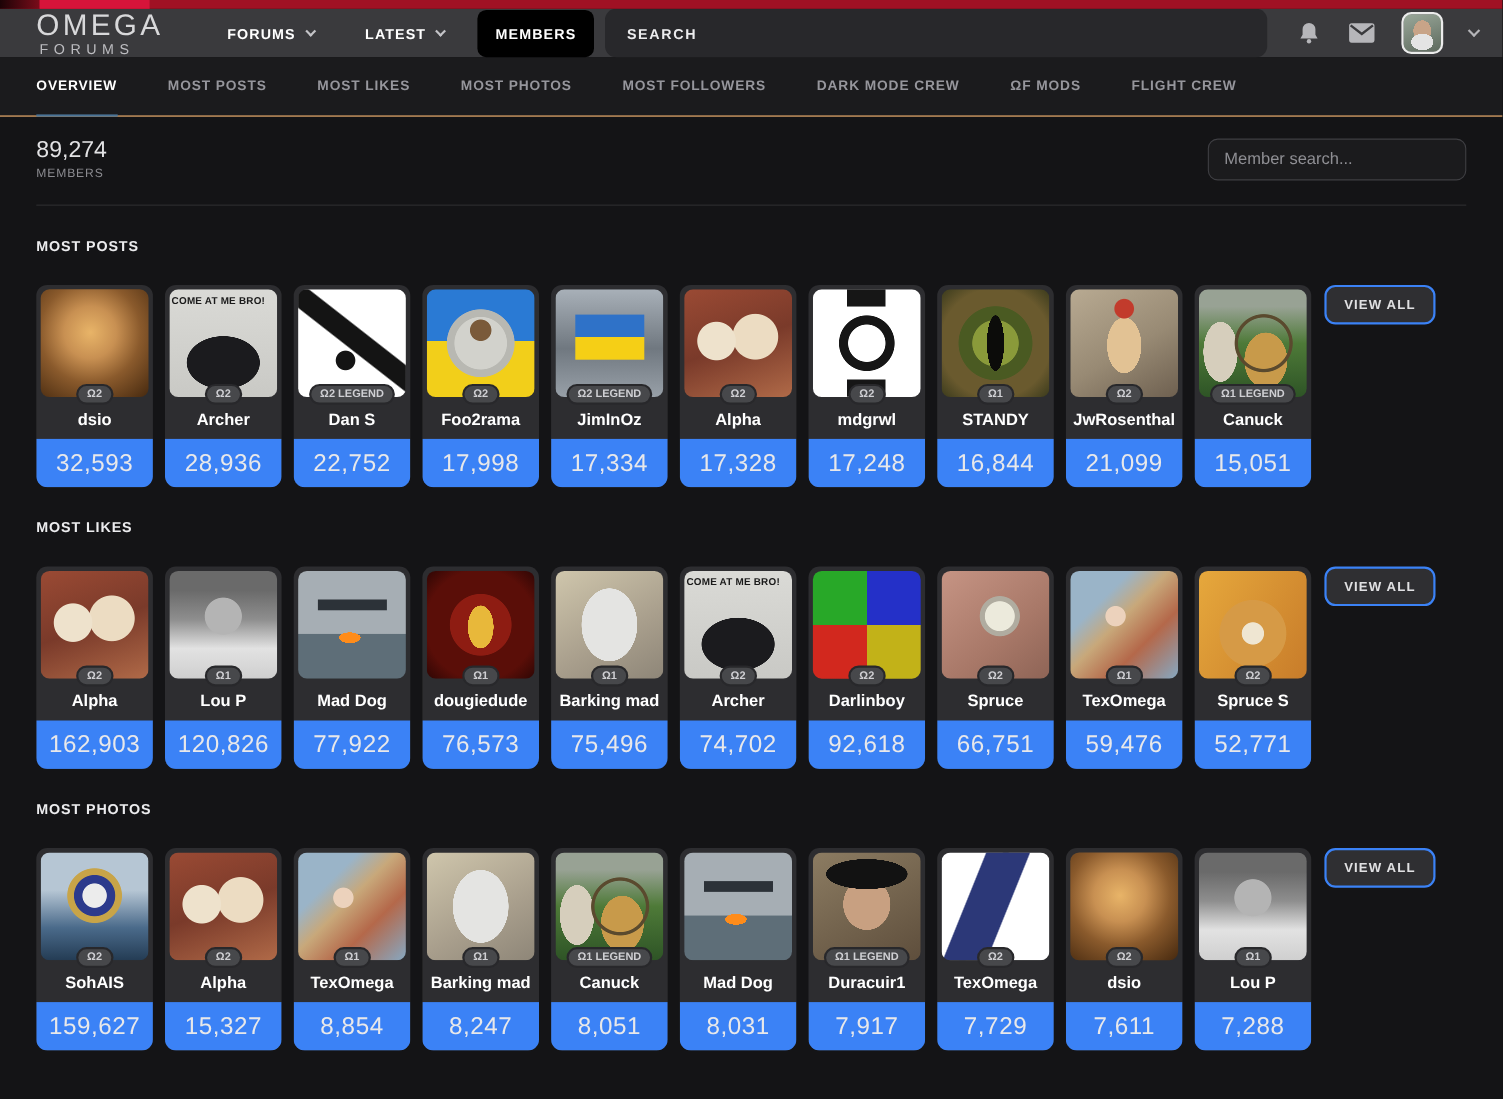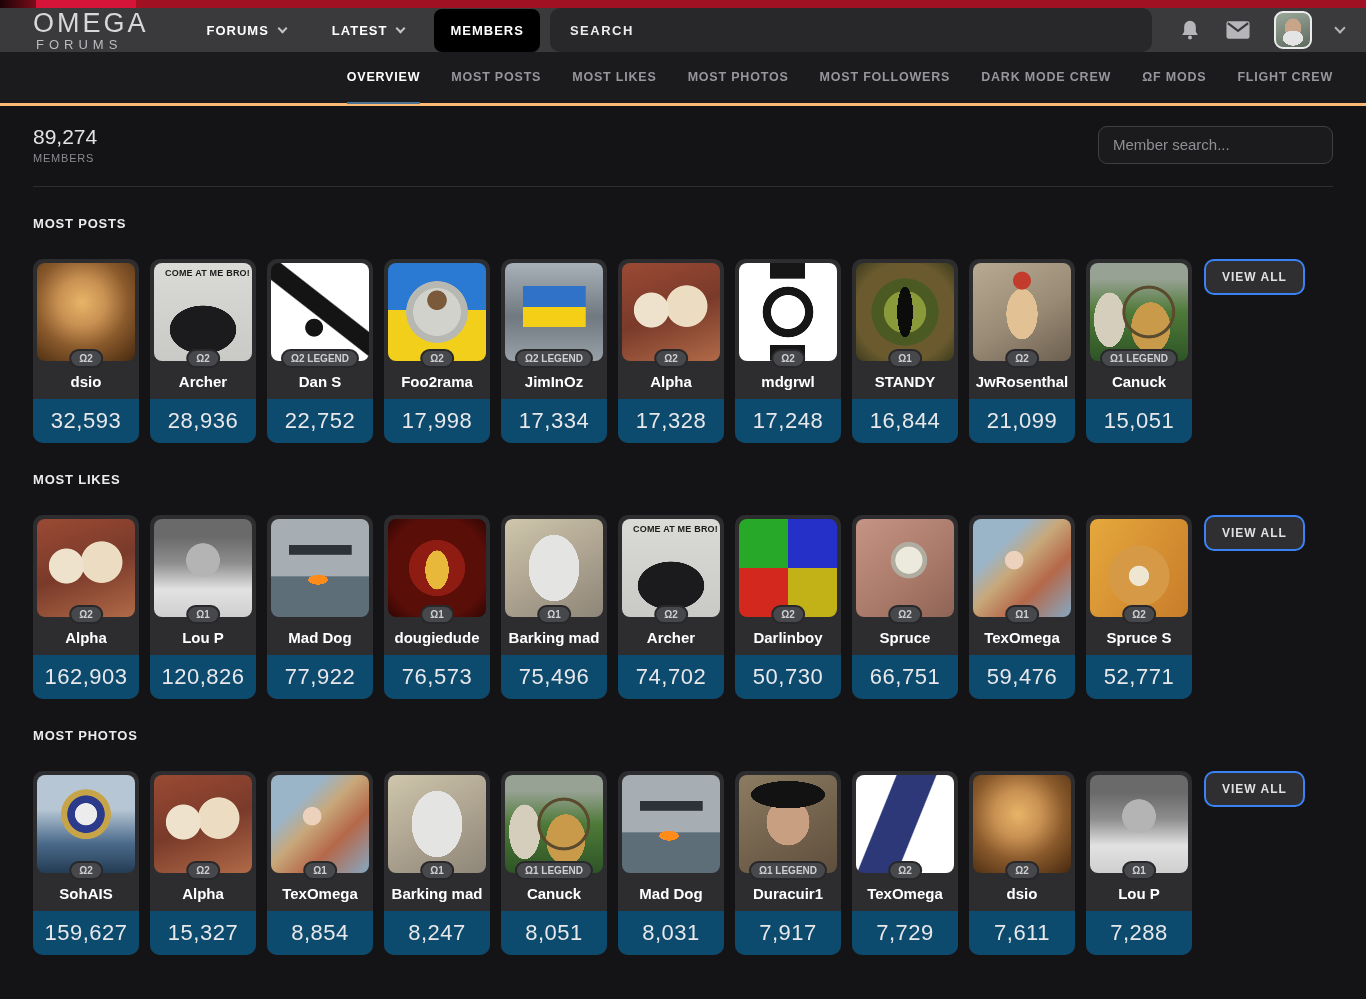--- a/index.html
+++ b/index.html
@@ -33,50 +33,50 @@
   .actions { display:flex; align-items:center; gap:24px; margin-left:26px; }
   .icon-btn { width:24px; height:24px; cursor:pointer; display:flex; align-items:center; justify-content:center; }
   .havatar { width:38px; height:38px; border-radius:9px; border:2px solid #ececec; cursor:pointer;
     background:radial-gradient(ellipse 30% 22% at 50% 74%, #e4e4e4 0% 99%, rgba(0,0,0,0) 100%),
                radial-gradient(ellipse 24% 28% at 50% 44%, #c8a488 0% 99%, rgba(0,0,0,0) 100%),
                linear-gradient(160deg,#9aa89a 0%,#5e6a5e 100%); }
   .chev-down { width:8px; height:8px; border-right:2px solid #b4b4b8; border-bottom:2px solid #b4b4b8;
     transform:rotate(45deg); margin-top:-4px; cursor:pointer; }
 
   
-  .tabbar { height:54px; background:#1b1b1d; border-bottom:3px solid #fdba74; display:flex;
-    gap:31px; padding:0 33px;justify-content:flex-end; }
+  .tabbar { height:54px; background:#1b1b1d; border-bottom:1px solid #fdba74; display:flex;
+    gap:46px; padding:0 33px; }
   .tab { display:flex; align-items:center; font-size:12.5px; font-weight:bold; letter-spacing:0.8px;
     color:#96969c; cursor:pointer; border-bottom:2px solid transparent; margin-bottom:-1px; white-space:nowrap; }
   .tab.active { color:#fff; border-bottom-color:var(--accent,#4a7396); }
 
   
   main { padding:0 33px; }
   .stats-row { display:flex; justify-content:space-between; align-items:center;
     padding:19px 0 22px; border-bottom:1px solid #2d2d30; }
   .stats-count { font-size:21px; color:#e2e2e4; }
   .stats-label { font-size:11px; color:#8b8b90; letter-spacing:0.8px; margin-top:3px; }
   .member-search { width:235px; height:38px; background:#1b1b1d; border:1px solid #3f3f43;
     border-radius:9px; padding:0 14px; color:#ddd; font-family:inherit; font-size:15px; }
   .member-search::placeholder { color:#8f8f94; opacity:1; }
 
   .section { margin-top:29px; }
   .section-title { font-size:13px; font-weight:bold; color:#ececee; letter-spacing:0.8px; margin-bottom:28px; }
   .cards-row { display:flex; gap:11px; align-items:flex-start; }
   .card { width:106px; background:#2d2d30; border-radius:10px; position:relative;
     display:flex; flex-direction:column; cursor:pointer; overflow:hidden; }
   .card-avatar { margin:4px 4px 0; height:98px; border-radius:8px; background:#555; position:relative; overflow:hidden; }
-  .avatar-text { position:absolute; top:5px; left:2px; right:2px; text-align:right;
+  .avatar-text { position:absolute; top:5px; left:2px; right:2px; text-align:left;
     font-size:9px; font-weight:bold; line-height:1.15; letter-spacing:0.2px; }
   .card-badge { position:absolute; top:90px; left:50%; transform:translateX(-50%); z-index:2;
     background:#47484b; border:2px solid #28282b; border-radius:11px; padding:2px 8px;
     font-size:10px; font-weight:600; color:#cfcfd3; white-space:nowrap; }
   .card-name { text-align:center; font-size:15px; font-weight:bold; color:#fff; padding:12px 2px 9px;
     white-space:nowrap; overflow:hidden; }
-  .card-count { margin-top:auto; background:#0c4a6e; height:44px; display:flex; align-items:center;
+  .card-count { margin-top:auto; background:#3b82f6; height:44px; display:flex; align-items:center;
     justify-content:center; font-size:22px; color:#e8e8ea; letter-spacing:0.5px; }
   .view-all { margin-left:1px; background:#2f2f32; border:2px solid #3b82f6; border-radius:10px;
     height:36px; padding:0 16px; display:flex; align-items:center; font-size:12px; font-weight:bold;
     letter-spacing:1px; color:#e0e0e2; cursor:pointer; white-space:nowrap; }
 </style>
 </head>
 <body>
 
 <div class="topbar">
   <div class="seg-dark"></div>
@@ -266,21 +266,21 @@
             </div>
     <div class="card-badge">Ω2</div>
     <div class="card-name">Archer</div>
     <div class="card-count">74,702</div>
   </div>
 
   <div class="card">
     <div class="card-avatar" style="background: conic-gradient(rgb(36, 48, 200) 0%, rgb(36, 48, 200) 25%, rgb(194, 178, 24) 25%, rgb(194, 178, 24) 50%, rgb(210, 40, 30) 50%, rgb(210, 40, 30) 75%, rgb(40, 168, 40) 75%, rgb(40, 168, 40) 100%);"></div>
     <div class="card-badge">Ω2</div>
     <div class="card-name">Darlinboy</div>
-    <div class="card-count">50,730</div>
+    <div class="card-count">92,618</div>
   </div>
 
   <div class="card">
     <div class="card-avatar" style="background: radial-gradient(circle at 54% 42%, rgb(236, 234, 220) 0%, rgb(236, 234, 220) 17%, rgb(176, 172, 160) 18%, rgb(176, 172, 160) 23%, rgba(0, 0, 0, 0) 24%), linear-gradient(140deg, rgb(198, 148, 132) 0%, rgb(168, 120, 104) 60%, rgb(142, 100, 86) 100%);"></div>
     <div class="card-badge">Ω2</div>
     <div class="card-name">Spruce</div>
     <div class="card-count">66,751</div>
   </div>
 
   <div class="card">

